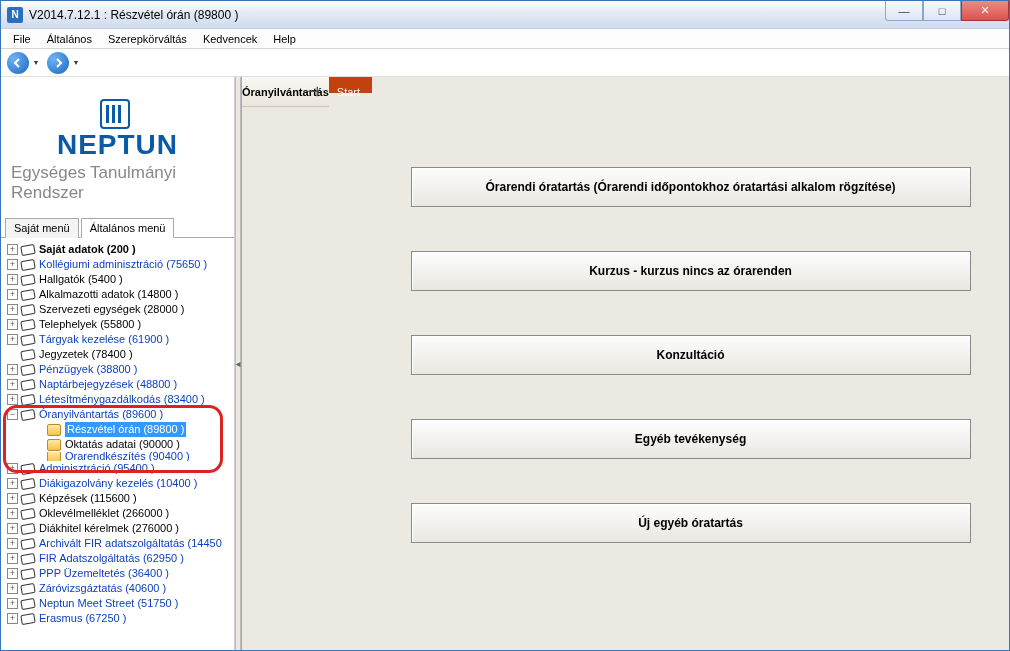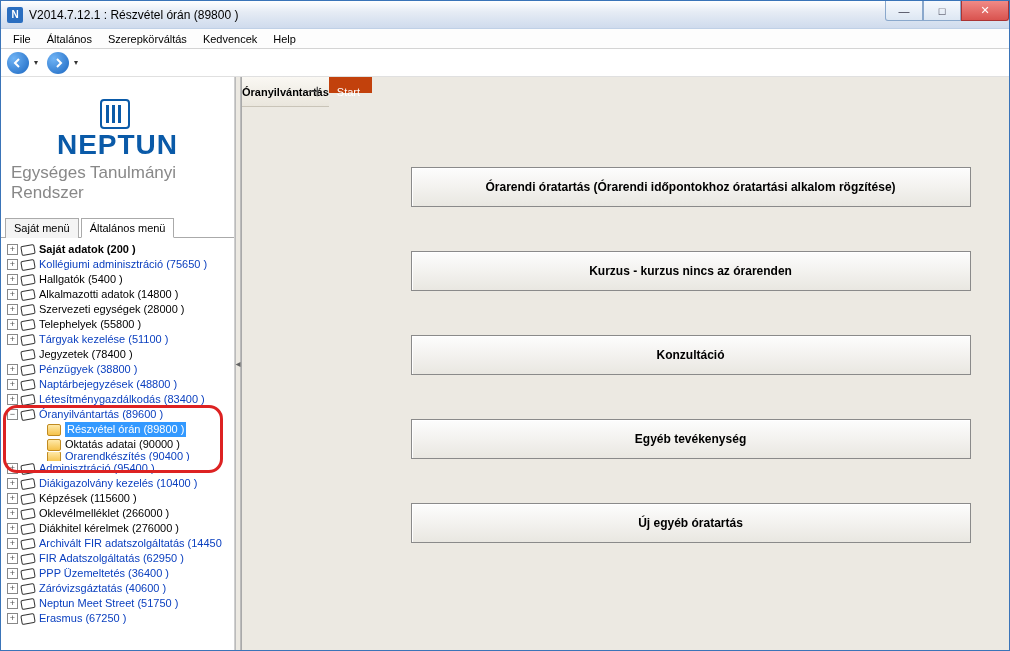--- a/index.html
+++ b/index.html
@@ -311,21 +311,21 @@
             <span class="tlabel">Szervezeti egységek (28000  )</span>
           </div>
         <div class="tnode">
             <span class="texp">+</span>
             <span class="ticon"></span>
             <span class="tlabel">Telephelyek (55800  )</span>
           </div>
         <div class="tnode">
             <span class="texp">+</span>
             <span class="ticon"></span>
-            <span class="tlabel link">Tárgyak kezelése (51100  )</span>
+            <span class="tlabel link">Tárgyak kezelése (61900  )</span>
           </div>
         <div class="tnode">
             <span class="texp hidden">+</span>
             <span class="ticon"></span>
             <span class="tlabel">Jegyzetek (78400  )</span>
           </div>
         <div class="tnode">
             <span class="texp">+</span>
             <span class="ticon"></span>
             <span class="tlabel link">Pénzügyek (38800  )</span>

